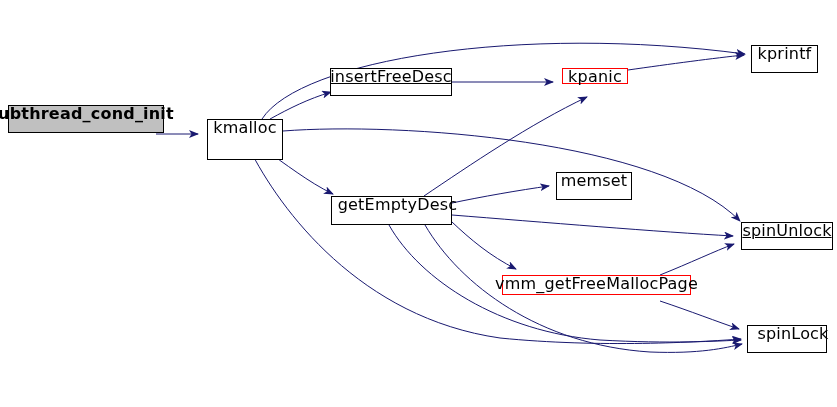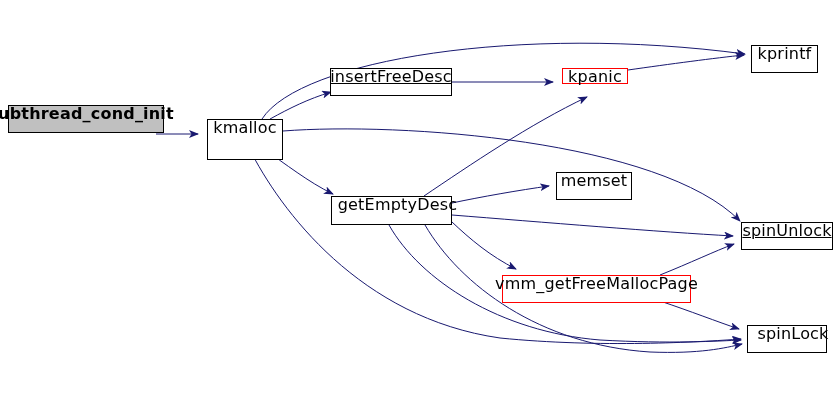--- a/index.html
+++ b/index.html
@@ -96,20 +96,20 @@
       </div>
       <div class="node" style="left: 331px; top: 196px; width: 121px; height: 29px; padding-left: 12px;">
         <span class="node-label">getEmptyDesc</span>
       </div>
       <div class="node" style="left: 556px; top: 172px; width: 76px; height: 28px;">
         <span class="node-label">memset</span>
       </div>
       <div class="node" style="left: 741px; top: 222px; width: 92px; height: 28px; text-decoration: underline;">
         <span class="node-label">spinUnlock</span>
       </div>
-      <div class="node danger" style="left: 502px; top: 275px; width: 189px; height: 28px;">
+      <div class="node danger" style="left: 502px; top: 275px; width: 189px; height: 20px;">
         <span class="node-label">vmm_getFreeMallocPage</span>
       </div>
       <div class="node" style="left: 747px; top: 325px; width: 80px; height: 28px; padding-left: 12px;">
         <span class="node-label">spinLock</span>
       </div>
     </div>
 </div>
 
 </body></html>

